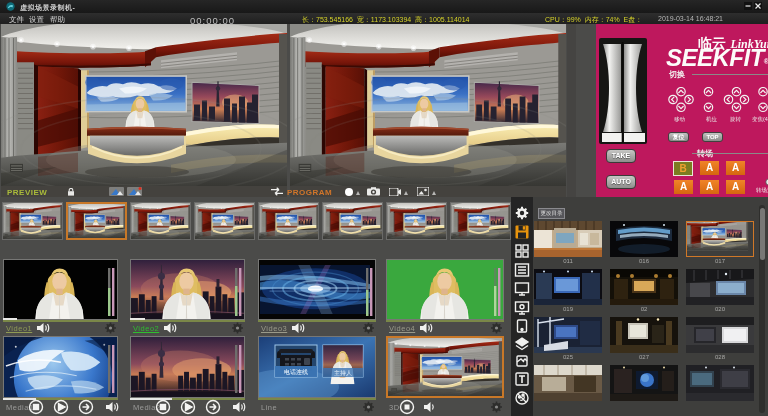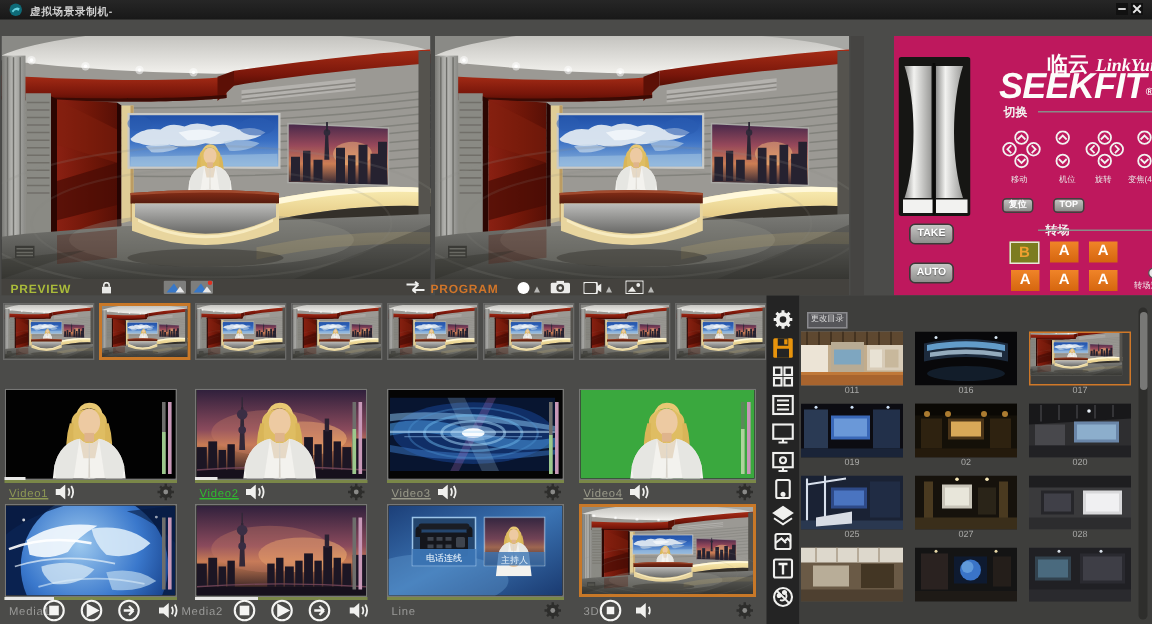--- a/index.html
+++ b/index.html
@@ -292,20 +292,29 @@
       <path d="M2,6 Q5,2 8,4 L7,6 Q5,4 3,7 Z" fill="#6ad4e0"></path>
     </svg>
 <div class="abs title-txt">虚拟场景录制机-</div>
 <div class="abs winbtn" style="left:744px;"><svg width="8" height="8">
         <path d="M1.5,4 H6.5" stroke="#e8e8e8" stroke-width="1.2"></path>
       </svg></div>
 <div class="abs winbtn" style="left:754px;"><svg width="8" height="8">
         <path d="M1.5,1.5 L6.5,6.5 M6.5,1.5 L1.5,6.5" stroke="#e8e8e8" stroke-width="1.2"></path>
       </svg></div>
 
+<div class="abs menubar">
+<span style="left:9px;">文件</span>
+      <span style="left:29px;">设置</span>
+      <span style="left:50px;">帮助</span>
+<span class="timer abs">00:00:00</span>
+<span class="ystat abs" style="left:302px;">长：753.545166&nbsp;&nbsp;宽：1173.103394&nbsp;&nbsp;高：1005.114014</span>
+<span class="ystat abs" style="left:545px;">CPU：99%&nbsp;&nbsp;内存：74%&nbsp;&nbsp;E盘：</span>
+<span class="dstat abs" style="left:658px;">2019-03-14 16:48:21</span>
+</div>
 
 <div class="abs mon" style="left:1px;width:286px;"><svg width="286" height="162" viewBox="0 0 286 161" preserveAspectRatio="none">
         <use href="#scene"></use>
       </svg></div>
 <div class="abs mon" style="left:290px;width:276px;"><svg width="276" height="162" viewBox="0 0 286 161" preserveAspectRatio="none">
         <use href="#scene"></use>
       </svg></div>
 <div class="abs monbar" style="left:1px;width:286px;">
 <span class="abs" style="left:6px;top:1.5px;font-size:8px;font-weight:bold;color:#aabb3a;letter-spacing:.5px;">PREVIEW</span>
 <svg class="abs" style="left:66px;top:2px;" width="8" height="8" viewBox="0 0 8 8">
@@ -586,21 +595,21 @@
         <use href="#scene"></use>
       </svg></div>
 
 <div class="abs ostrip" style="left:3px;top:398px;width:115px;"></div>
 <div class="abs" style="left:3px;top:398px;width:33px;height:2px;background:#e8e8e6;"></div>
 <div class="abs ostrip" style="left:130px;top:398px;width:115px;"></div>
 <div class="abs" style="left:130px;top:398px;width:42px;height:2px;background:#e8e8e6;"></div>
 <div class="abs ostrip" style="left:258px;top:398px;width:118px;"></div>
 
 <div class="abs ctrl-lab" style="left:6px;top:403px;">Media1</div>
-<div class="abs ctrl-lab" style="left:121px;top:403px;">Media2</div>
+<div class="abs ctrl-lab" style="left:133px;top:403px;">Media2</div>
 <div class="abs ctrl-lab" style="left:261px;top:403px;">Line</div>
 <div class="abs ctrl-lab" style="left:389px;top:403px;">3D</div>
 <svg class="abs" style="left:28px;top:399px;" width="75" height="16" viewBox="0 0 75 16">
 <g fill="none" stroke="#f4f4f2" stroke-width="1.4">
 <circle cx="8" cy="8" r="6.5"></circle>
         <rect x="5.5" y="5.5" width="5" height="5" fill="#f4f4f2"></rect>
 <circle cx="33" cy="8" r="6.5"></circle>
         <path d="M30.5,4.5 L37,8 L30.5,11.5 Z" fill="#f4f4f2"></path>
 <circle cx="58" cy="8" r="6.5"></circle>
         <path d="M54.5,8 H61 M61,8 L58,5 M61,8 L58,11" stroke-width="1.6"></path>

